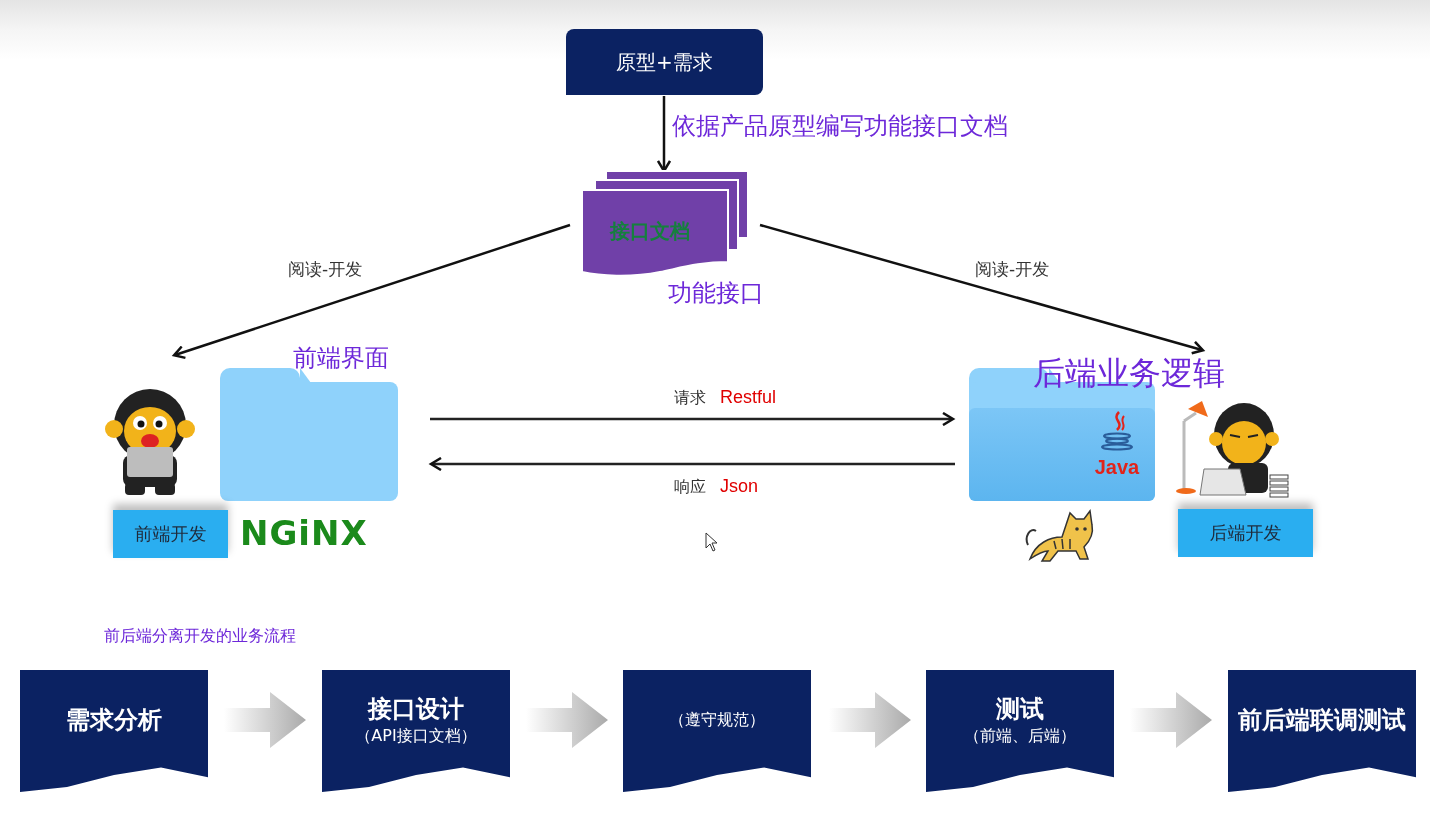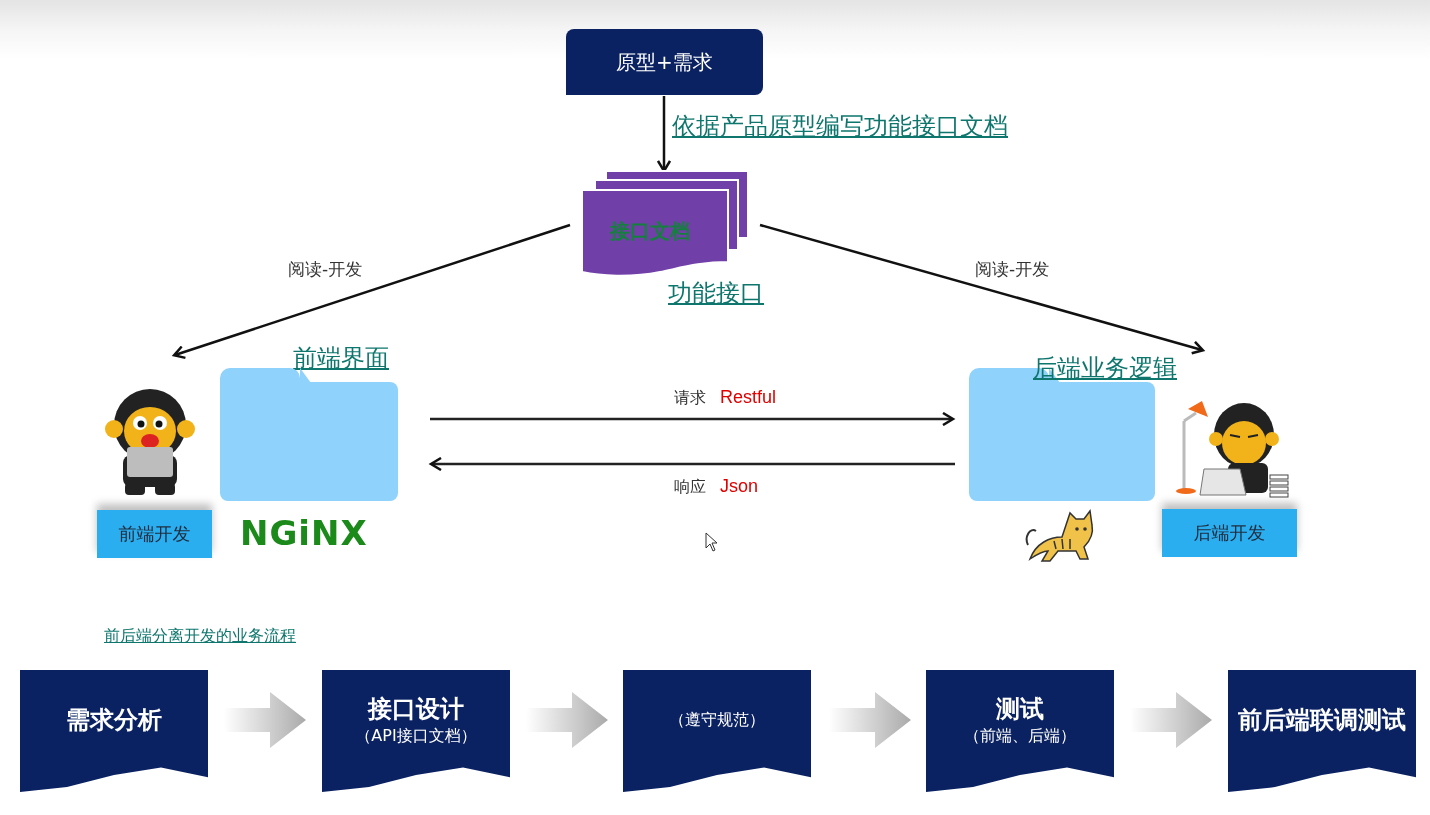--- a/index.html
+++ b/index.html
@@ -3,44 +3,44 @@
 <meta charset="utf-8">
 <style>
   * { box-sizing: border-box; margin: 0; padding: 0; }
   html, body { width: 1430px; height: 815px; overflow: hidden; }
   body {
     position: relative;
     font-family: "DejaVu Sans", "Liberation Sans", sans-serif;
     background: linear-gradient(to bottom, #e4e4e4 0px, #f5f5f5 30px, #ffffff 60px, #ffffff 100%);
   }
   .abs { position: absolute; }
-  .red { color: #0f766e; text-decoration: underline; }
+  .red { color: #6d28d9; }
 
   #top-box {
     left: 566px; top: 29px; width: 197px; height: 66px;
     border-radius: 8px 8px 8px 0;
     background: #0b2262;
     display: flex; align-items: center; justify-content: center;
     font-size: 20px; font-weight: normal; color: #fff;
   }
   #doc-note { left: 672px; top: 110px; font-size: 24px; }
   #func-label { left: 668px; top: 277px; font-size: 24px; }
   .read-label { font-size: 17px; color: #333; }
   #read-left { left: 288px; top: 258px; }
   #read-right { left: 975px; top: 258px; }
 
   #front-ui-label { left: 293px; top: 342px; font-size: 24px; }
-  #back-ui-label { left: 1033px; top: 352px; font-size: 24px; }
+  #back-ui-label { left: 1033px; top: 352px; font-size: 32px; }
 
   .dev-badge {
     width: 115px; height: 48px;
     background: #2aaef0;
     box-shadow: 0 -6px 8px rgba(0,0,0,0.25);
     display: flex; align-items: center; justify-content: center;
-    font-size: 18px; color: #1f2a3a;
+    font-size: 18px; color: #1f2a3a; margin-left: 16px;
   }
   #front-dev { left: 97px; top: 510px; }
   #back-dev { left: 1162px; top: 509px; width: 135px; }
 
   #nginx-logo {
     left: 240px; top: 513px;
     font-family: "DejaVu Sans", sans-serif; font-weight: bold;
     font-size: 34px; color: #1b8a1b; letter-spacing: 1px;
   }
 
@@ -170,20 +170,32 @@
 <div id="req-label" class="abs req-label">
   <span class="kw">请求</span><span class="proto">Restful</span>
 </div>
 <div id="resp-label" class="abs req-label">
   <span class="kw">响应</span><span class="proto">Json</span>
 </div>
 
 <div id="back-folder" class="folder">
   <div class="tab"></div>
   <div class="back"></div>
+  <div class="front">
+    <div id="java-logo" class="abs" style="top:2px;">
+      <svg width="40" height="42" viewBox="0 0 40 42">
+        <path d="M22,2 C14,10 28,12 20,20" fill="none" stroke="#e2231a" stroke-width="2.5"></path>
+        <path d="M27,6 C22,12 30,14 25,20" fill="none" stroke="#e2231a" stroke-width="2"></path>
+        <ellipse cx="20" cy="26" rx="13" ry="2.5" fill="none" stroke="#2a5d9a" stroke-width="2"></ellipse>
+        <ellipse cx="20" cy="31" rx="11" ry="2.2" fill="none" stroke="#2a5d9a" stroke-width="2"></ellipse>
+        <ellipse cx="20" cy="37" rx="15" ry="2.5" fill="none" stroke="#2a5d9a" stroke-width="2"></ellipse>
+      </svg>
+      <div id="java-text">Java</div>
+    </div>
+  </div>
 </div>
 <div id="back-ui-label" class="abs red">后端业务逻辑</div>
 
 <svg class="abs" style="left:1022px;top:507px" width="80" height="58" viewBox="0 0 80 58">
   <path d="M8,52 C14,36 28,30 40,30 L44,18 L48,6 L54,12 L62,12 L68,4 L70,18 C72,28 66,36 62,40 L66,52 L58,52 L54,44 L36,44 L28,54 L20,54 L26,44 C20,44 14,48 8,52 Z" fill="#f0c24a" stroke="#333" stroke-width="1.5"></path>
   <path d="M6,38 C2,30 8,20 14,24" fill="none" stroke="#333" stroke-width="2"></path>
   <circle cx="55" cy="22" r="1.8" fill="#333"></circle>
     <circle cx="63" cy="22" r="1.8" fill="#333"></circle>
   <path d="M32,34 L34,42 M40,32 L41,42 M48,32 L48,42" stroke="#333" stroke-width="1.5"></path>
 </svg>

